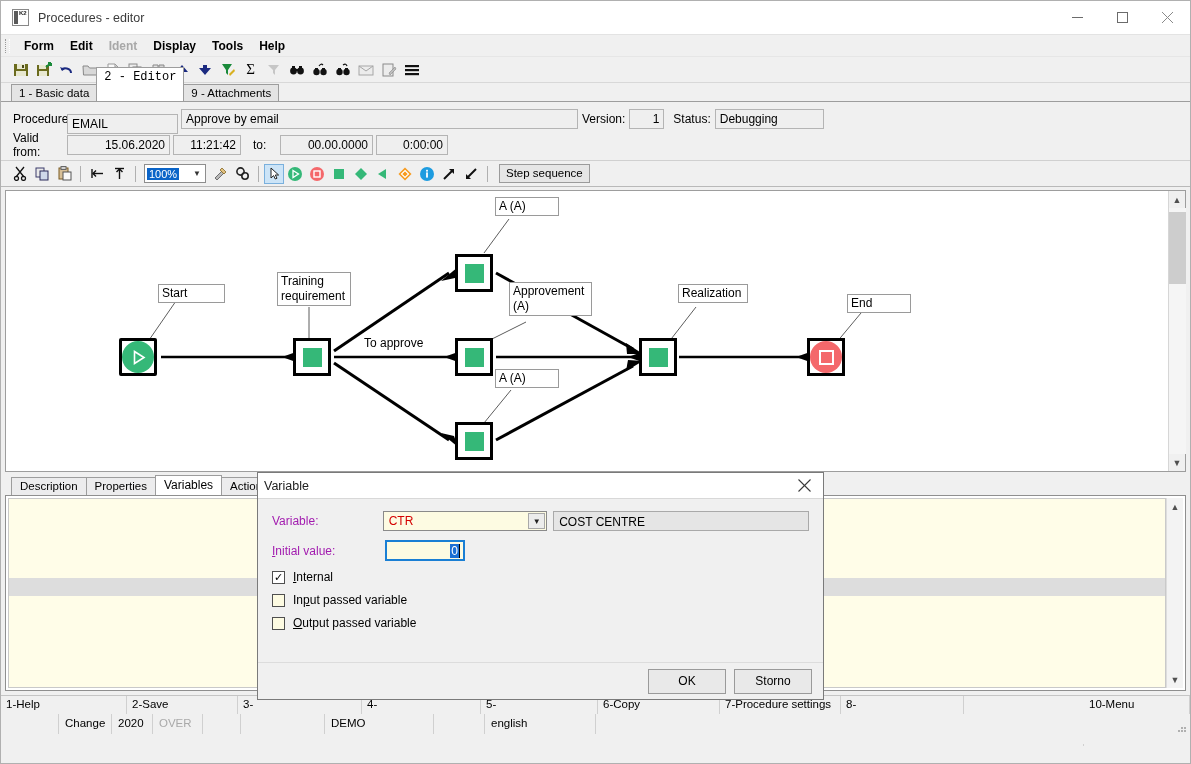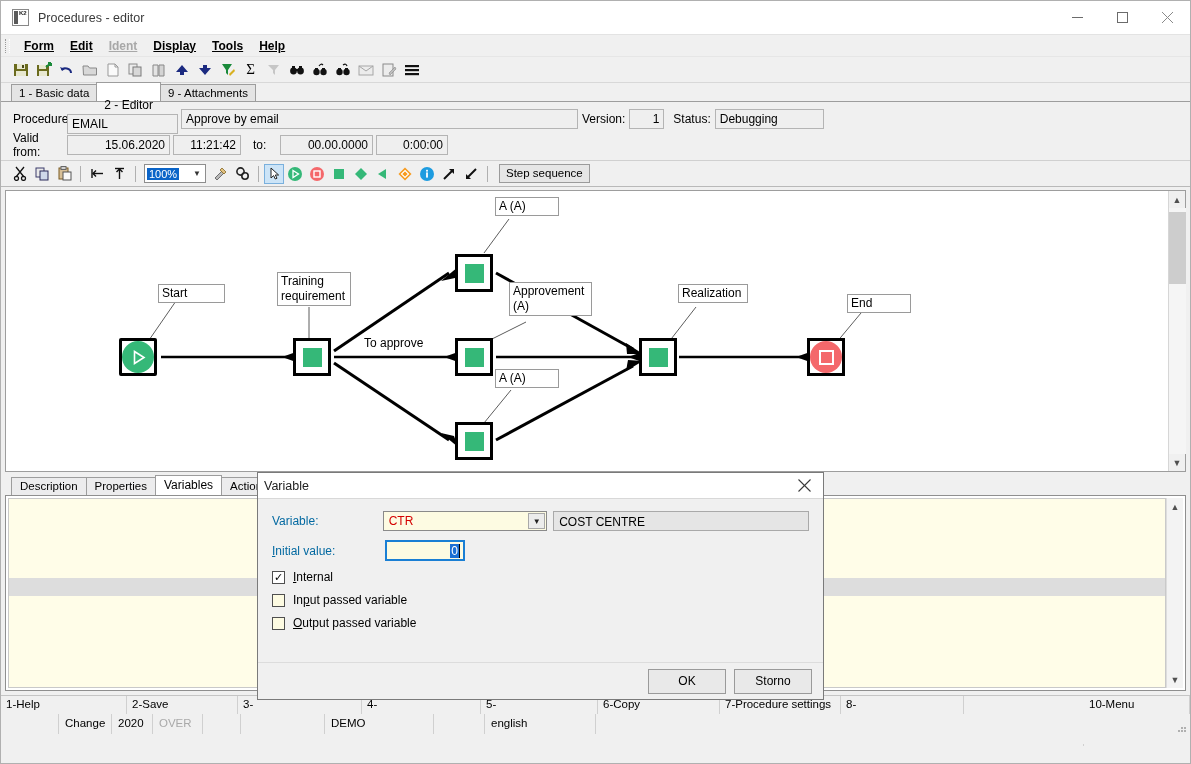--- a/index.html
+++ b/index.html
@@ -48,21 +48,21 @@
   
   .menubar {
     height:22px; background:#f0f0f0; display:flex; align-items:center;
     padding-left:4px; border-bottom:1px solid #e6e6e6;
   }
   .menubar:before{
     content:""; width:3px; height:14px; margin-right:6px;
     border-left:1px dotted #9a9a9a; border-right:1px dotted #fff;
   }
   .menu-item {
-    padding:2px 8px; font-size:12px; font-weight:bold; color:#000;text-decoration:underline;
+    padding:2px 8px; font-size:12px; font-weight:bold; color:#000;
   }
   .menu-item.disabled { color:#a8a8a8; font-weight:bold; }
 
   
   .toolbar {
     height:26px; background:#f0f0f0; display:flex; align-items:center;
     padding-left:8px; border-bottom:1px solid #d8d8d8;
   }
   .tb-icon {
     width:23px; height:22px; display:flex; align-items:center; justify-content:center;
@@ -73,22 +73,22 @@
     height:19px; background:#f0f0f0; display:flex; align-items:flex-end;
     padding-left:10px; border-bottom:1px solid #9d9d9d;
     position:relative;
   }
   .ptab {
     border:1px solid #9d9d9d; border-bottom:none; background:#e4e4e4;
     padding:1px 7px 2px 7px; font-size:11.5px; margin-right:-1px;
     height:17px; line-height:14px;
   }
   .ptab.active {
-    background:#ffffff; height:19px; line-height:15px; padding-top:15px;
-    position:relative; z-index:3; font-size:12px;
+    background:#ffffff; height:34px; line-height:15px; padding-top:2px;
+    position:relative; z-index:3; font-size:12px;font-family:Liberation Mono, monospace;
   }
 
   
   .formpanel { background:#f0f0f0; padding:6px 0 0 0; border-bottom:1px solid #d0d0d0; }
   .frow { display:flex; align-items:center; height:22px; margin-bottom:4px; }
   .flabel { font-size:12px; color:#000; }
   .fin {
     background:#efefef; border:1px solid #b4b4b4; height:20px;
     font-size:12px; padding:1px 4px; line-height:17px;
     font-family:"Liberation Sans", sans-serif; color:#000;
@@ -202,21 +202,21 @@
     z-index:50;
   }
   .modal-title {
     height:26px; background:#fff; display:flex; align-items:center;
     padding-left:6px; border-bottom:1px solid #d8d8d8;
   }
   .modal-title .mt-text { font-size:12.5px; color:#222; flex:1 1 auto; }
   .modal-close { width:38px; height:26px; display:flex; align-items:center; justify-content:center; color:#444; }
   .modal-body { padding:12px 14px 0 14px; background:#f0f0f0; height:165px; }
   .mrow { display:flex; align-items:center; margin-bottom:9px; }
-  .mlabel { font-size:12px; width:113px; color:#0369a1; }
+  .mlabel { font-size:12px; width:113px; color:#a21caf; }
   .mcombo {
     width:168px; height:20px; border:1px solid #8a8a8a; background:#fdfbe2;
     display:flex; align-items:center; position:relative;
   }
   .mcombo .cval { color:#d40000; font-size:12px; padding-left:5px; }
   .mcombo .cbtn {
     position:absolute; right:1px; top:1px; width:17px; height:16px;
     background:#ececec; border:1px solid #a8a8a8;
     display:flex; align-items:center; justify-content:center; font-size:8px; color:#222;
   }

